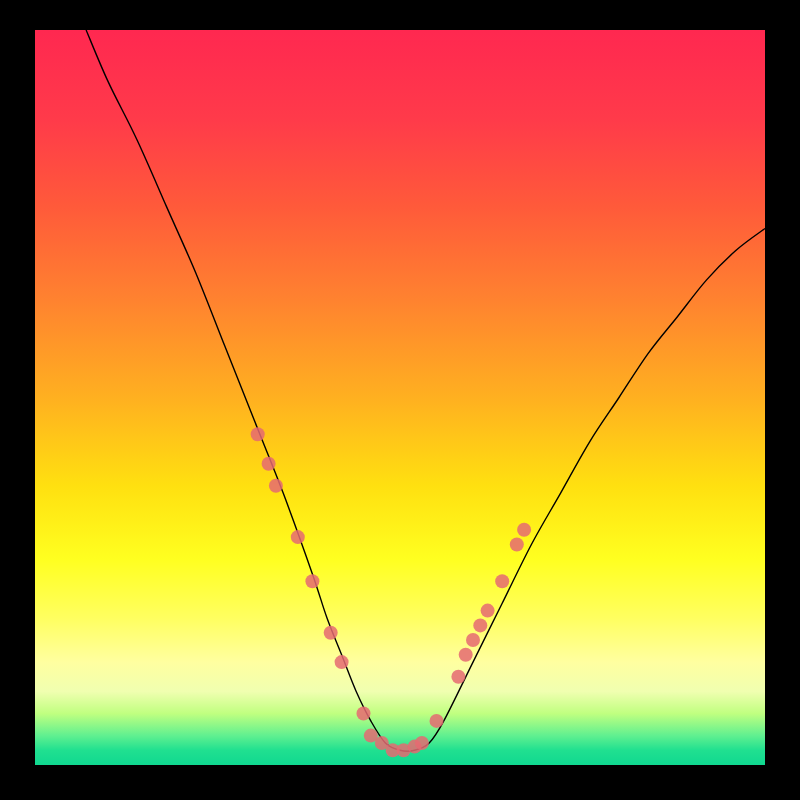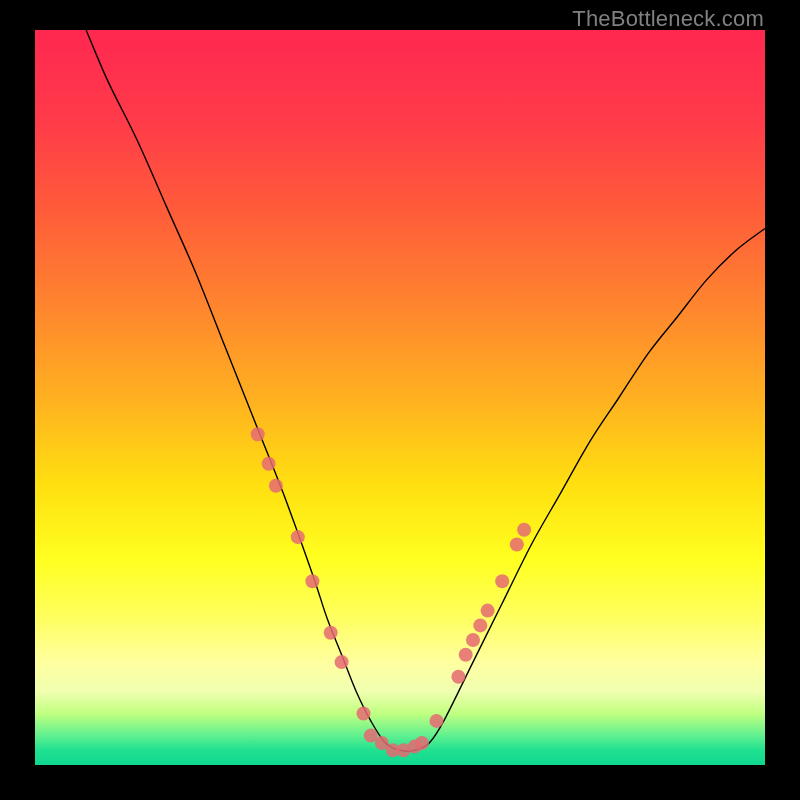--- a/index.html
+++ b/index.html
@@ -49,21 +49,20 @@
     height: 100%;
     pointer-events: none;
   }
   .curve { stroke: #000; stroke-width: 1.4; fill: none; }
   .marker { fill: #e56a72; opacity: 0.85; }
 </style>
 </head>
 <body>
 
 <div class="frame">
-  <div class="watermark">TheBottleneck.com</div>
   <div class="plot-area">
     <svg class="svg-layer" viewBox="0 0 730 735" preserveAspectRatio="none">
       <path id="curve-path" class="curve" d="M 51.1 0.0 C 54.8 8.6, 64.5 33.1, 73.0 51.4 C 81.5 69.8, 92.5 89.4, 102.2 110.3 C 111.9 131.1, 121.7 154.3, 131.4 176.4 C 141.1 198.4, 150.9 219.3, 160.6 242.5 C 170.3 265.8, 180.1 291.6, 189.8 316.1 C 199.5 340.6, 209.3 365.1, 219.0 389.6 C 228.7 414.1, 238.5 437.3, 248.2 463.1 C 257.9 488.8, 270.1 523.1, 277.4 543.9 C 284.7 564.7, 287.1 574.5, 292.0 588.0 C 296.9 601.5, 301.7 612.5, 306.6 624.8 C 311.5 637.0, 316.3 650.5, 321.2 661.5 C 326.1 672.5, 330.9 682.3, 335.8 690.9 C 340.7 699.5, 345.5 708.1, 350.4 713.0 C 355.3 717.9, 360.1 719.1, 365.0 720.3 C 369.9 721.5, 374.7 721.5, 379.6 720.3 C 384.5 719.1, 389.3 717.9, 394.2 713.0 C 399.1 708.1, 401.5 704.4, 408.8 690.9 C 416.1 677.4, 428.3 651.7, 438.0 632.1 C 447.7 612.5, 457.5 592.9, 467.2 573.3 C 476.9 553.7, 486.7 532.9, 496.4 514.5 C 506.1 496.1, 515.9 480.2, 525.6 463.1 C 535.3 445.9, 545.1 427.5, 554.8 411.6 C 564.5 395.7, 574.3 382.2, 584.0 367.5 C 593.7 352.8, 603.5 336.9, 613.2 323.4 C 622.9 309.9, 632.7 298.9, 642.4 286.7 C 652.1 274.4, 661.9 260.9, 671.6 249.9 C 681.3 238.9, 691.1 229.1, 700.8 220.5 C 710.5 211.9, 725.1 202.1, 730.0 198.5"></path>
       <g id="markers-group">
           <circle class="marker" cx="222.7" cy="404.3" r="7"></circle>
           <circle class="marker" cx="233.6" cy="433.7" r="7"></circle>
           <circle class="marker" cx="240.9" cy="455.7" r="7"></circle>
           <circle class="marker" cx="262.8" cy="507.1" r="7"></circle>
           <circle class="marker" cx="277.4" cy="551.3" r="7"></circle>
           <circle class="marker" cx="295.7" cy="602.7" r="7"></circle>

